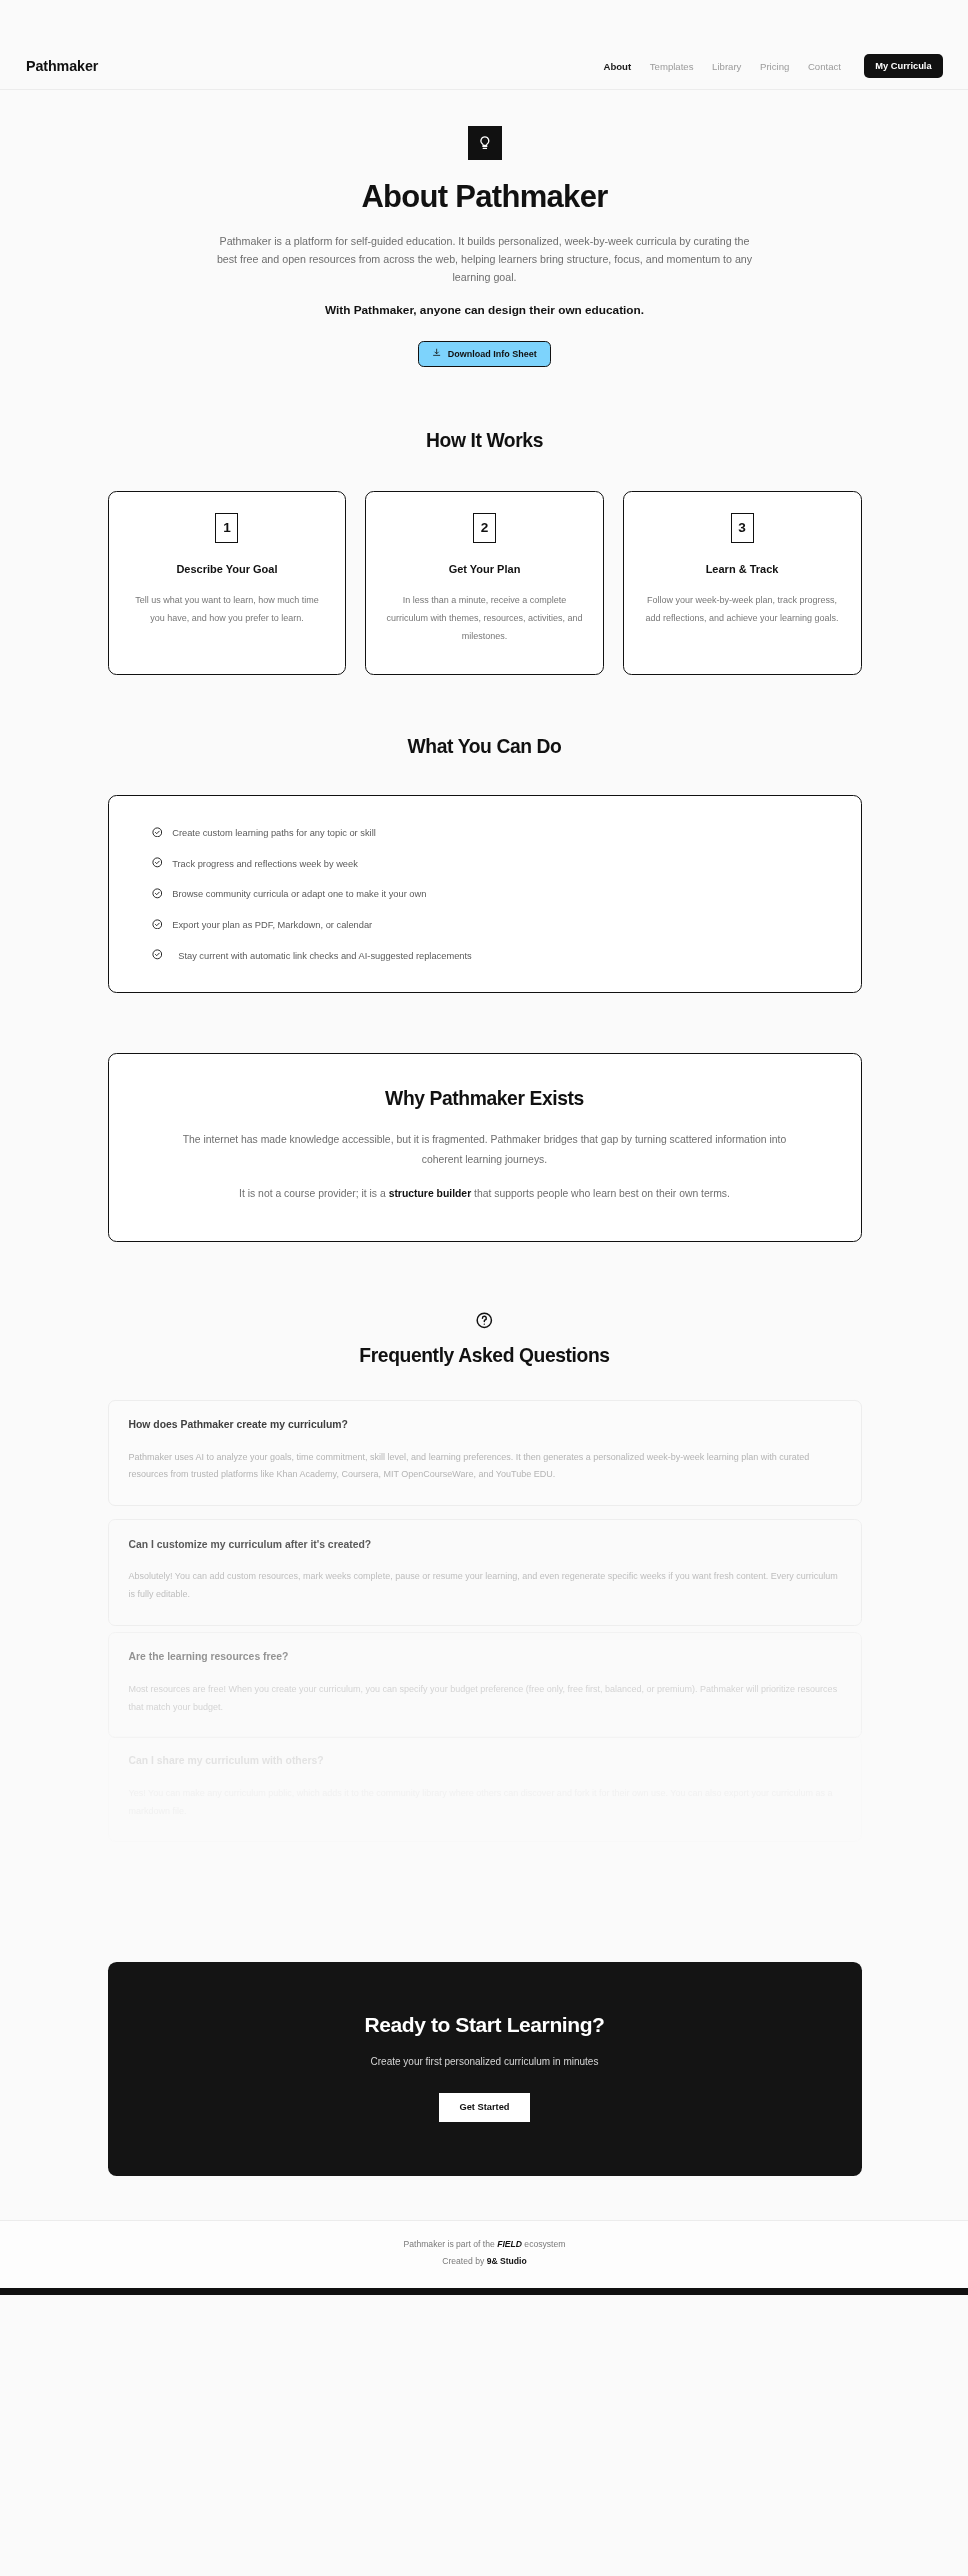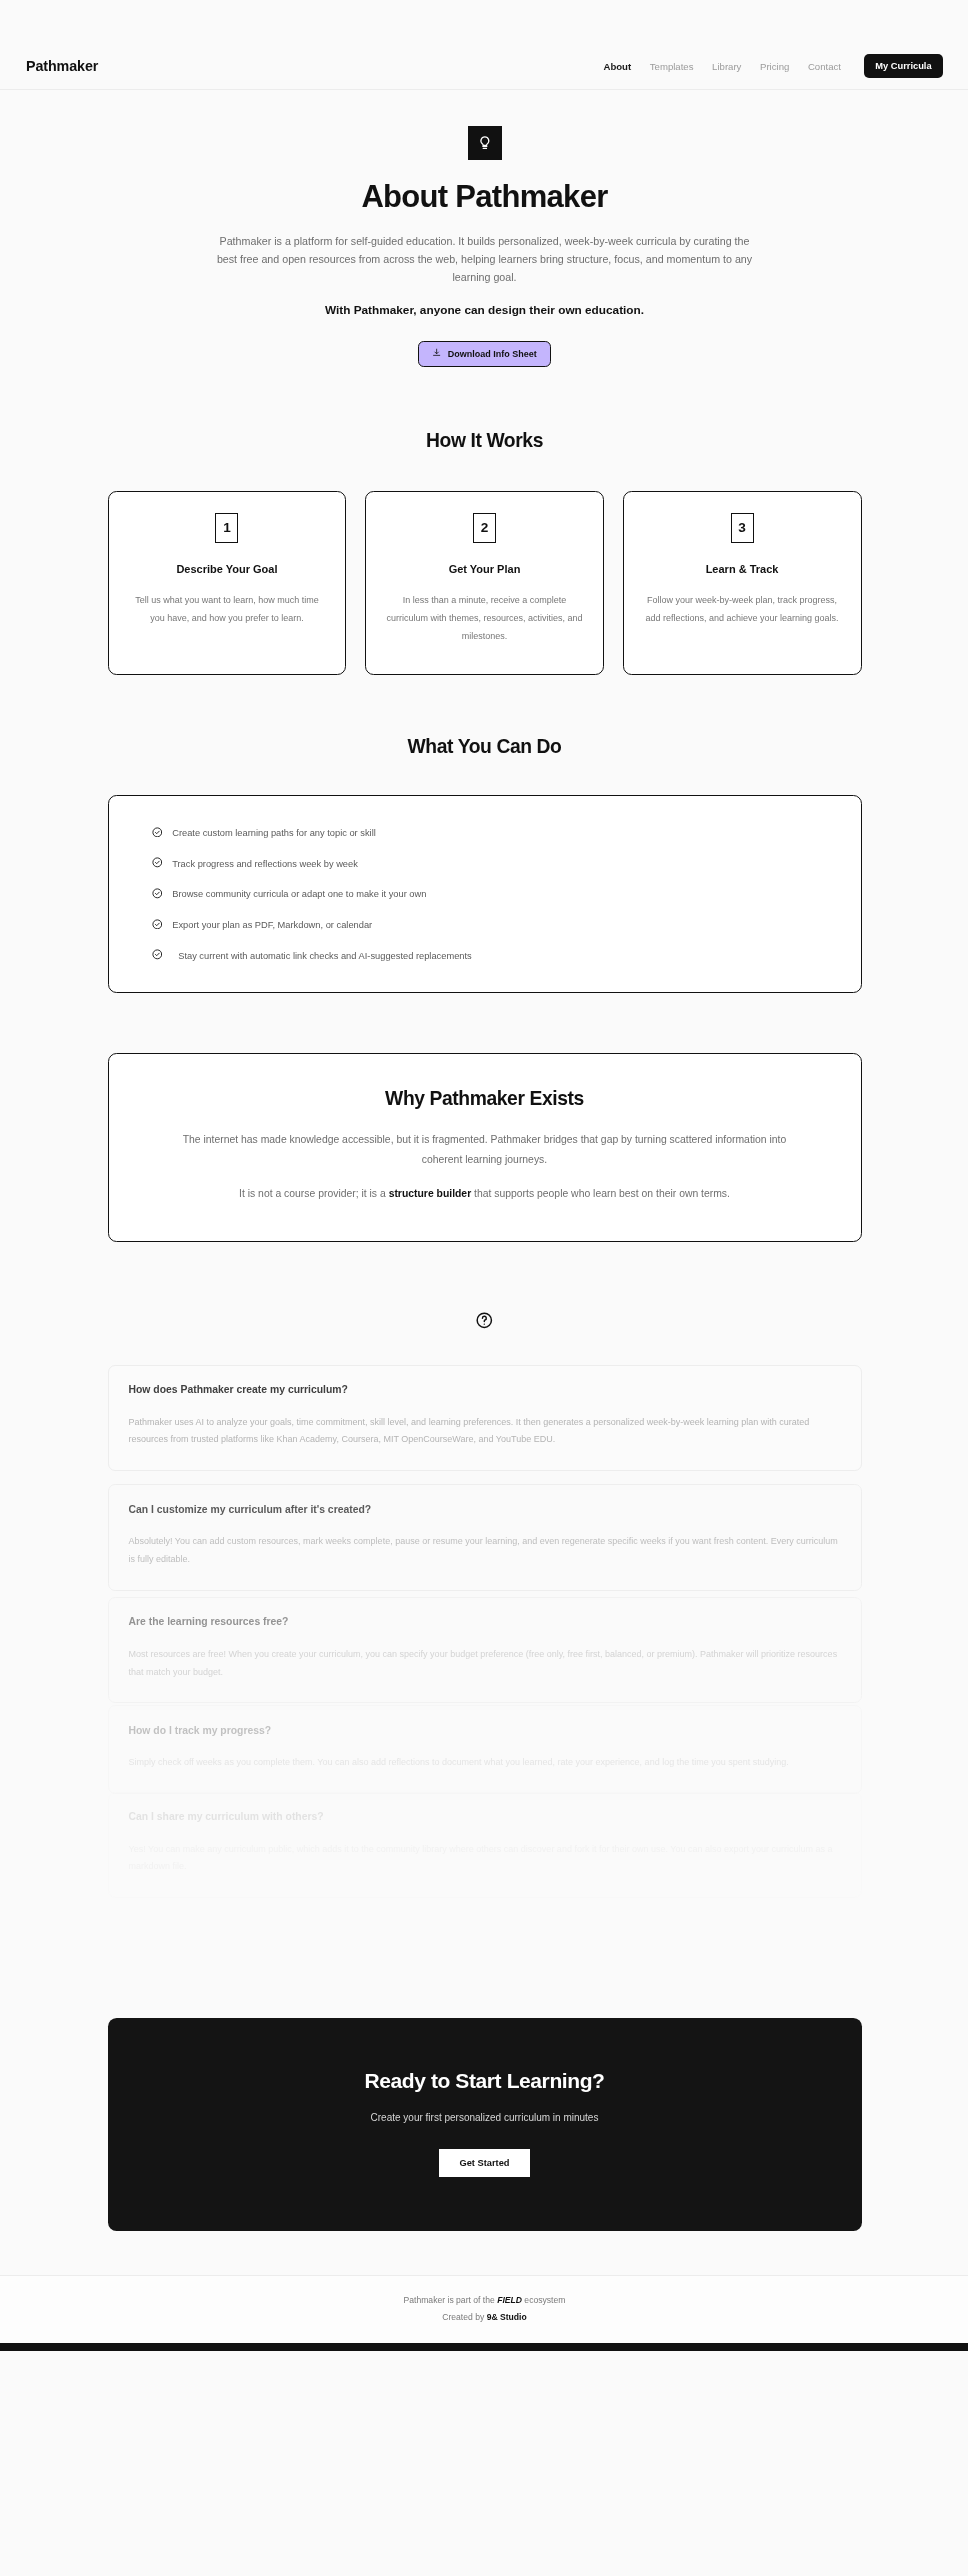--- a/index.html
+++ b/index.html
@@ -85,21 +85,21 @@
     font-weight: bold;
     color: #111111;
     margin-bottom: 24px;
   }
   .btn-outline {
     display: inline-flex;
     align-items: center;
     gap: 6.4px;
     border: 1.1px solid #111111;
     border-radius: 5.7px;
-    background: #c4b5fd;
+    background: #7dd3fc;
     padding: 6.4px 13px;
     font-size: 9px;
     font-weight: bold;
     color: #111111;
     cursor: pointer;
     font-family: inherit;
   }
 
   
   .section-title {
@@ -402,37 +402,34 @@
 
   <section class="faq-section container">
     <div class="faq-head">
       <div class="faq-icon-wrap">
         <svg width="18.6" height="18.6" viewBox="0 0 24 24" fill="none" stroke="#111111" stroke-width="1.9" stroke-linecap="round" stroke-linejoin="round">
           <circle cx="12" cy="12" r="9.2"></circle>
           <path d="M9.6 9.3a2.5 2.5 0 1 1 3.3 2.4c-.6.2-.9.8-.9 1.4v.5"></path>
           <circle cx="12" cy="17" r="0.9" fill="#111111" stroke="none"></circle>
         </svg>
       </div>
+      <h2 class="faq-title">Frequently Asked Questions</h2>
     </div>
     <div class="faq-list">
       <div class="faq-card f1">
         <div class="faq-q">How does Pathmaker create my curriculum?</div>
         <div class="faq-a">Pathmaker uses AI to analyze your goals, time commitment, skill level, and learning preferences. It then generates a personalized week-by-week learning plan with curated resources from trusted platforms like Khan Academy, Coursera, MIT OpenCourseWare, and YouTube EDU.</div>
       </div>
       <div class="faq-card f2">
         <div class="faq-q">Can I customize my curriculum after it's created?</div>
         <div class="faq-a">Absolutely! You can add custom resources, mark weeks complete, pause or resume your learning, and even regenerate specific weeks if you want fresh content. Every curriculum is fully editable.</div>
       </div>
       <div class="faq-card f3">
         <div class="faq-q">Are the learning resources free?</div>
         <div class="faq-a">Most resources are free! When you create your curriculum, you can specify your budget preference (free only, free first, balanced, or premium). Pathmaker will prioritize resources that match your budget.</div>
-      </div>
-      <div class="faq-card f4">
-        <div class="faq-q">How do I track my progress?</div>
-        <div class="faq-a">Simply check off weeks as you complete them. You can also add reflections to document what you learned, rate your experience, and log the time you spent studying.</div>
       </div>
       <div class="faq-card f5">
         <div class="faq-q">Can I share my curriculum with others?</div>
         <div class="faq-a">Yes! You can make any curriculum public, which adds it to the community library where others can discover and fork it for their own use. You can also export your curriculum as a markdown file.</div>
       </div>
     </div>
   </section>
 
   <section class="cta-section container">
     <div class="cta-panel">

